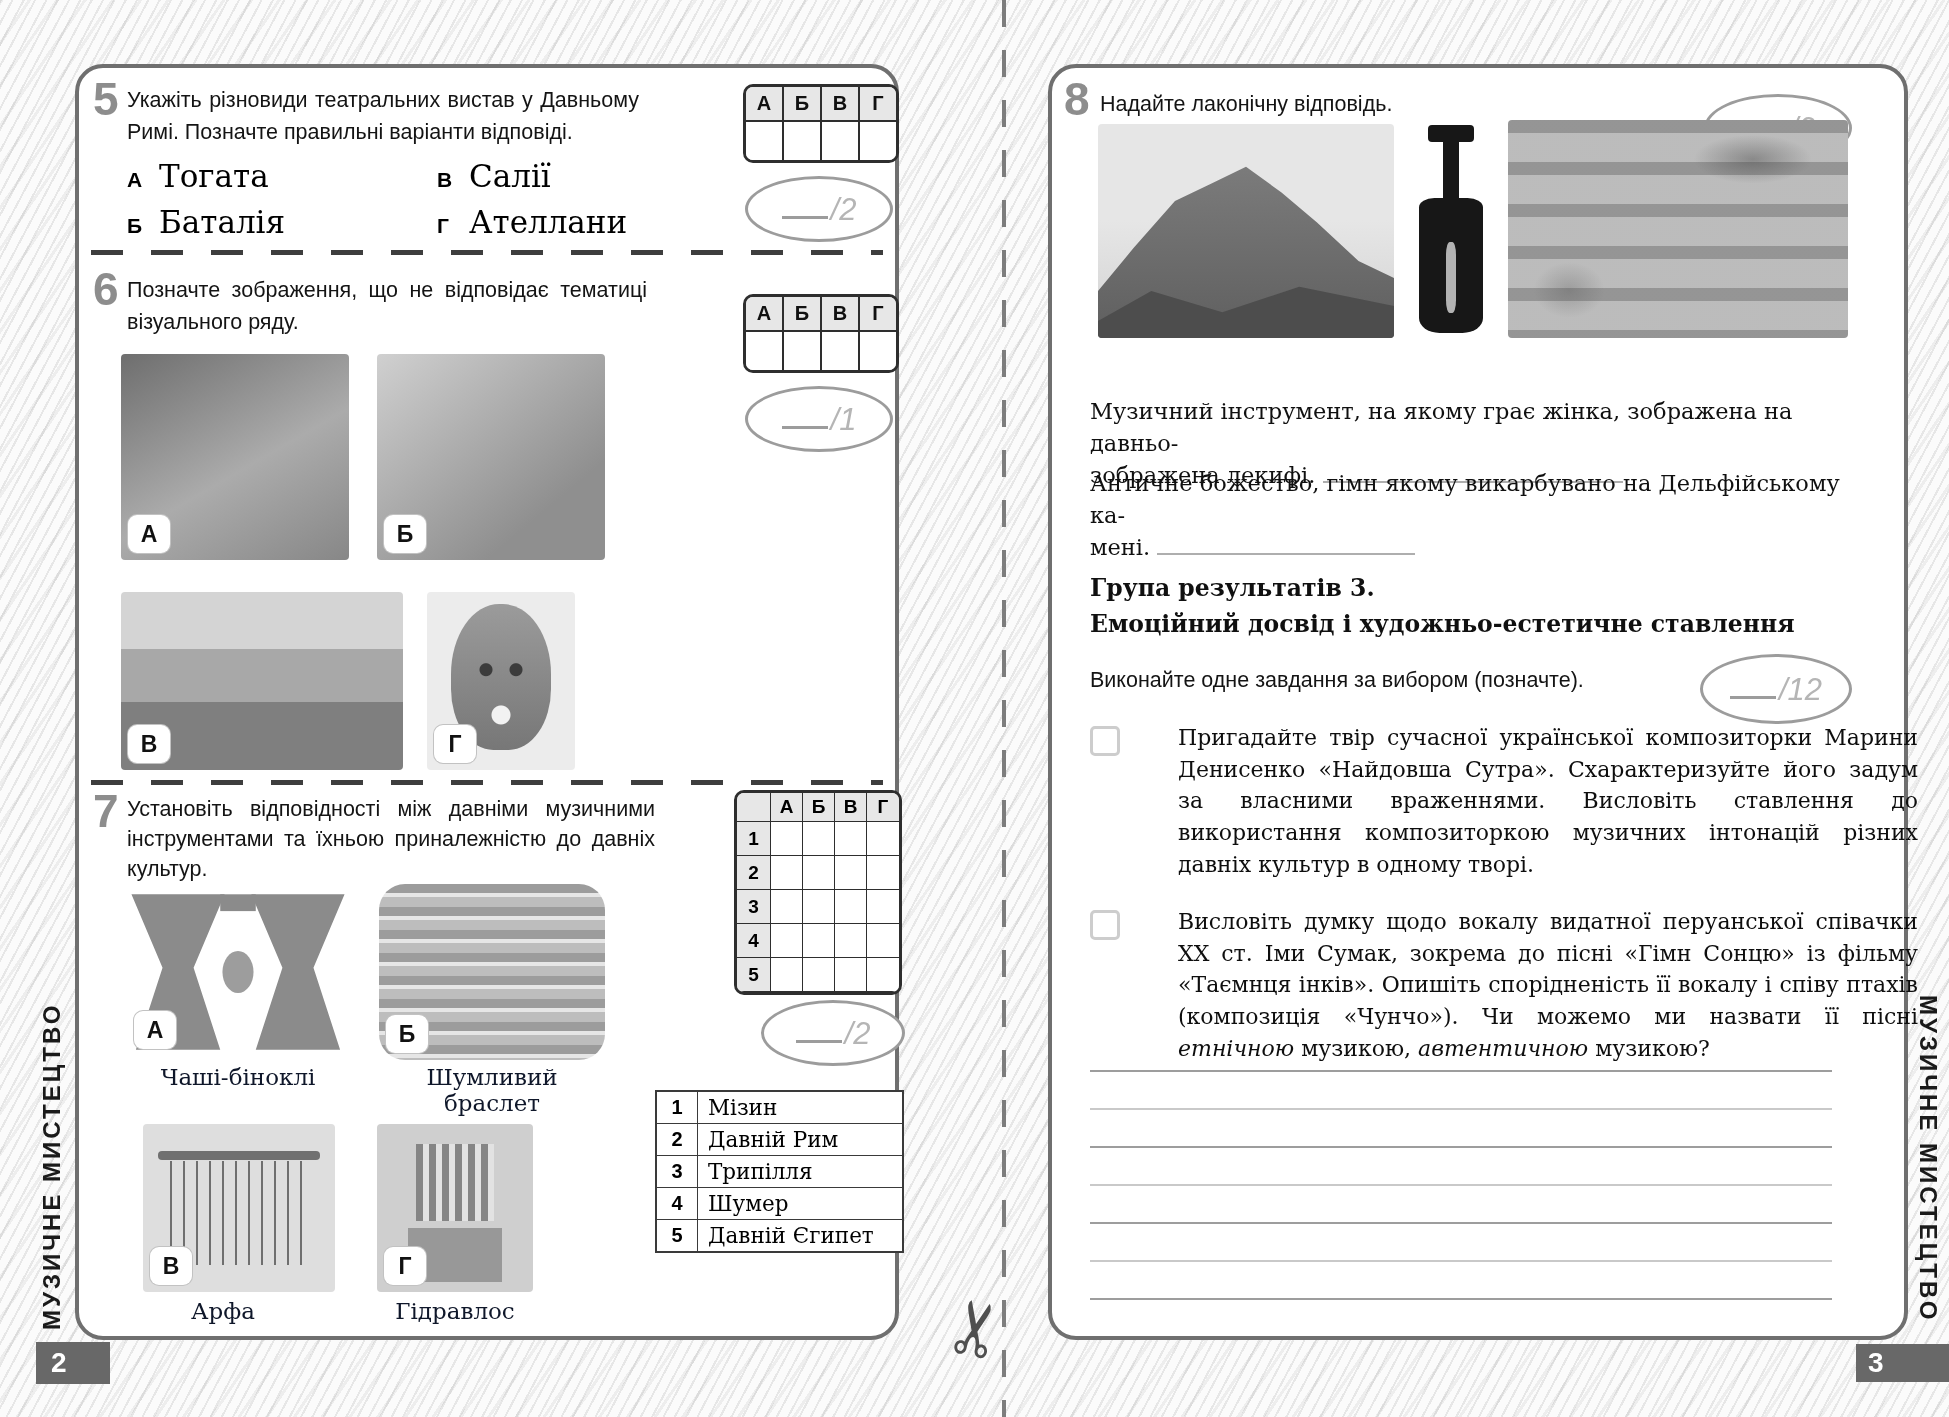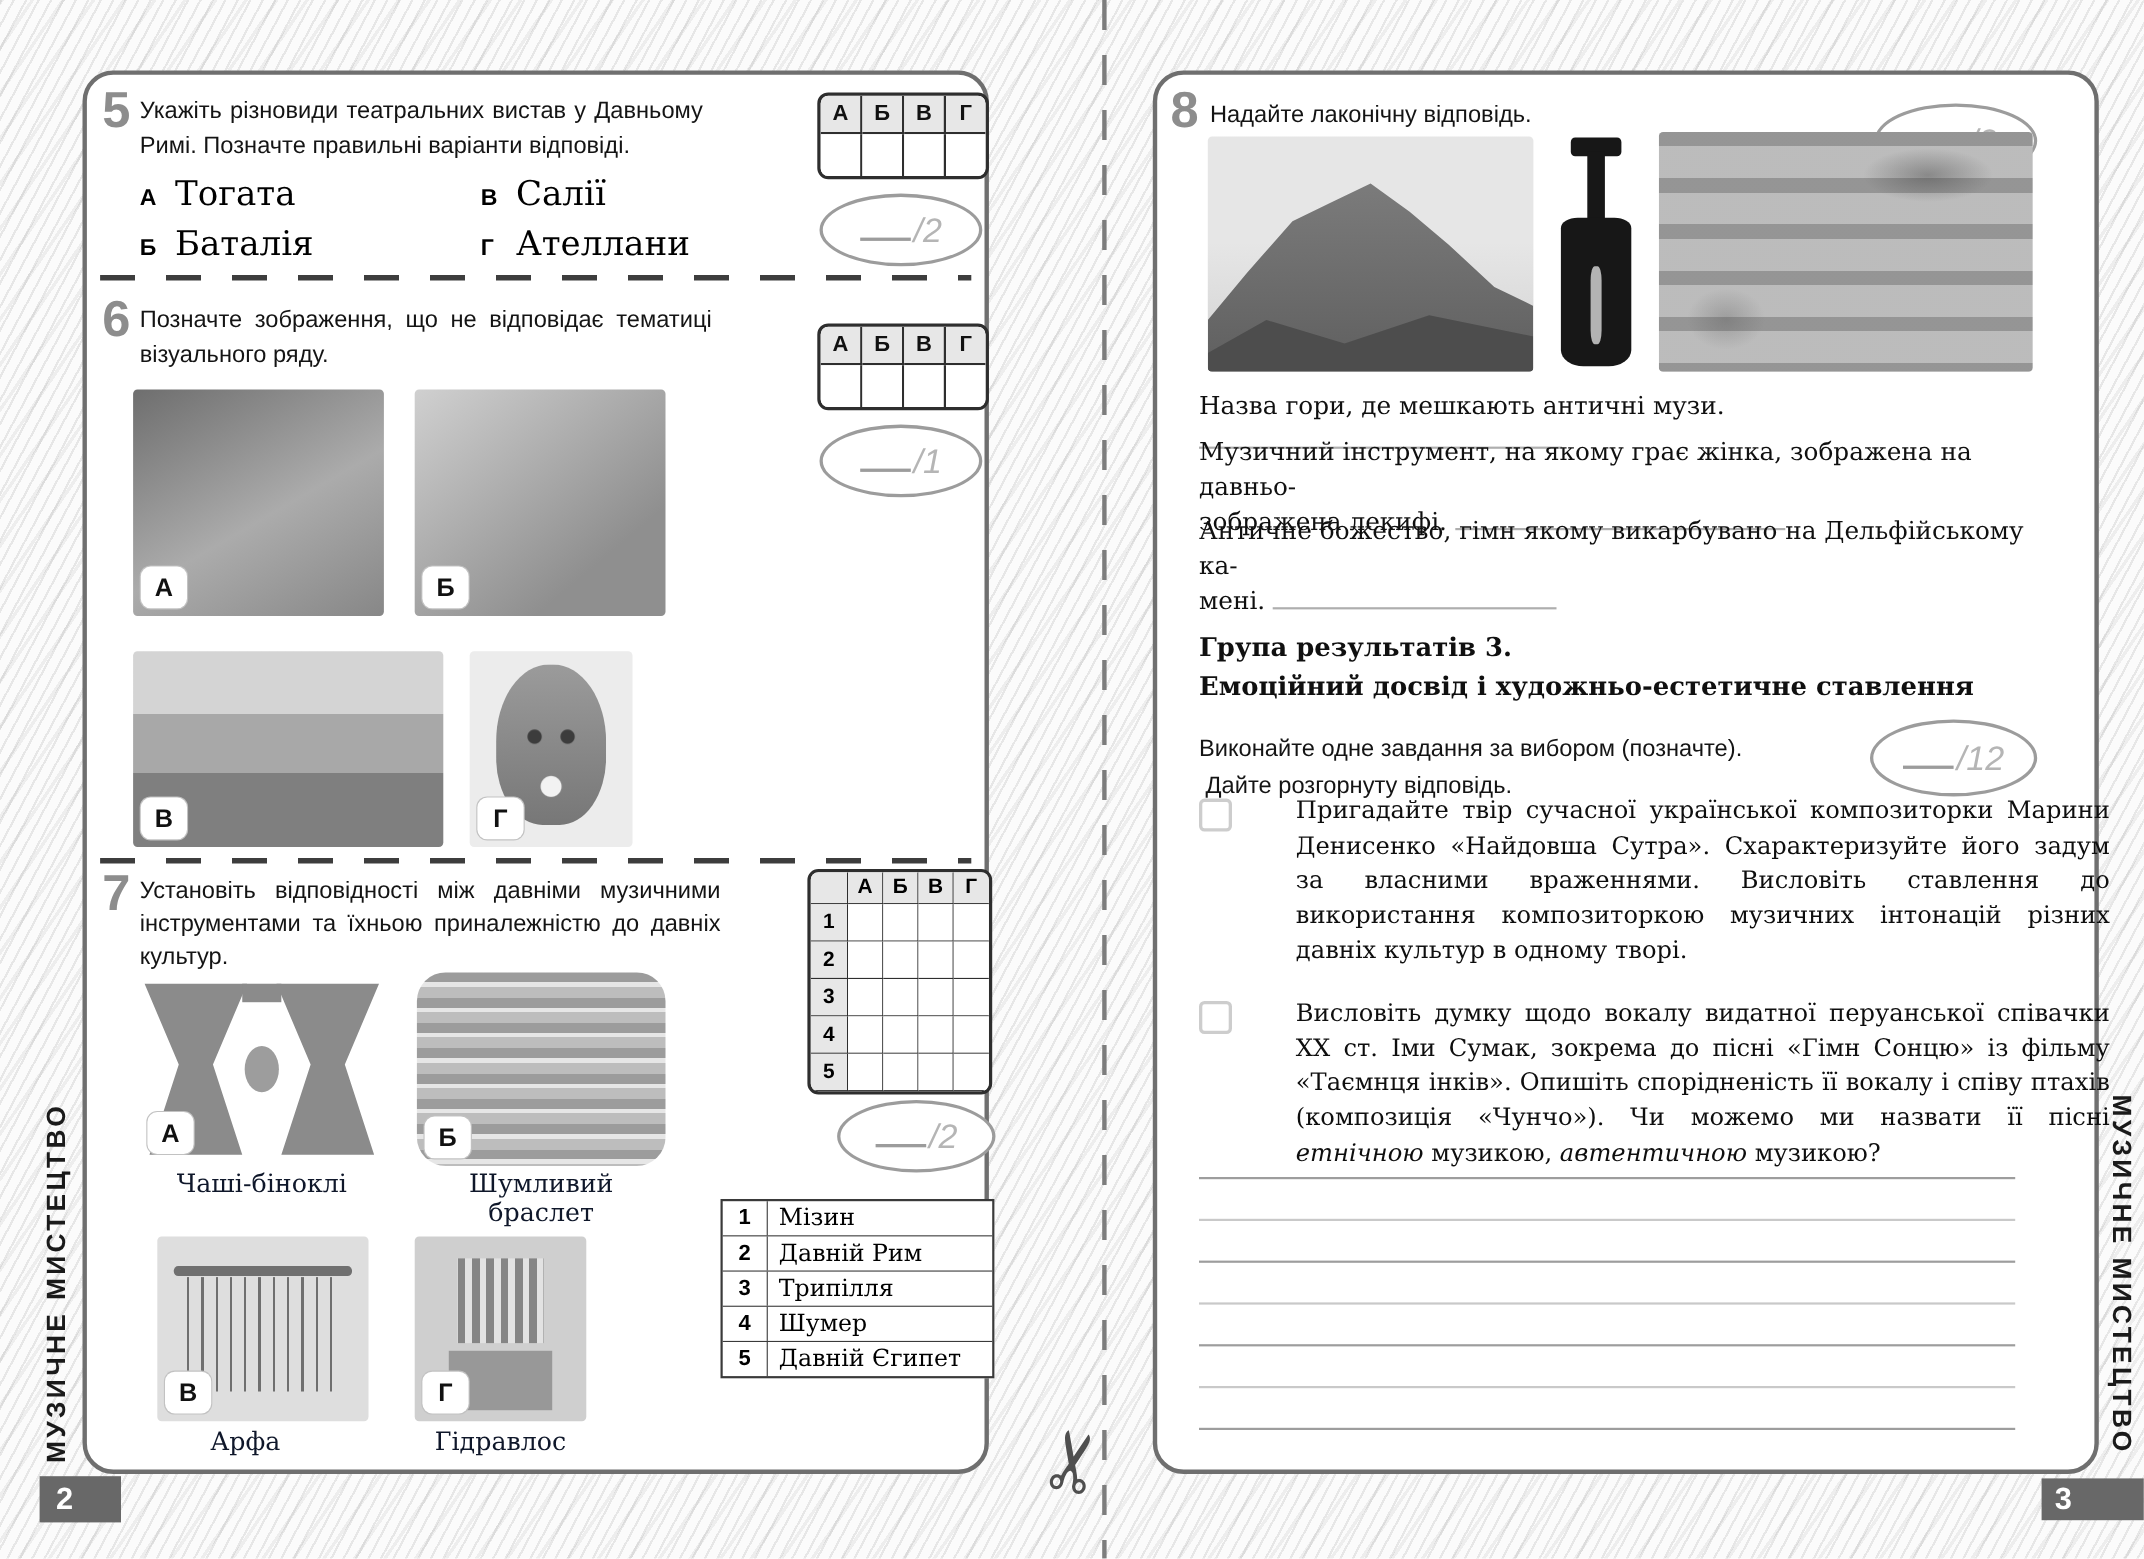--- a/index.html
+++ b/index.html
@@ -322,40 +322,35 @@
       <div class="mtn-hills"></div>
     </div>
     <div class="ph ph-vase" style="left:352px;top:50px;width:94px;height:222px;">
       <div class="vase-mouth"></div>
       <div class="vase-neck"></div>
       <div class="vase-body"></div>
       <div class="vase-figure"></div>
     </div>
     <div class="ph ph-stone" style="left:456px;top:52px;width:340px;height:218px;"></div>
 
-    <div class="prompt serif" style="top:286px;">
-      <span>Назва гори, де мешкають античні музи.</span>
-      <span class="blank" style="width:330px;"></span>
-    </div>
     <div class="prompt serif" style="top:328px;">
       <span>Музичний інструмент, на якому грає жінка, зображена на давньо-</span><br>
       <span>зображена лекифі.</span>
       <span class="blank" style="width:300px;"></span>
     </div>
     <div class="prompt serif" style="top:400px;">
       <span>Античне божество, гімн якому викарбувано на Дельфійському ка-</span><br>
       <span>мені.</span>
       <span class="blank" style="width:258px;"></span>
     </div>
 
     <div class="prompt serif" style="top:504px;font-weight:bold;font-size:23.5px;">Група результатів 3.</div>
     <div class="prompt serif" style="top:540px;font-weight:bold;font-size:23.5px;">Емоційний досвід і художньо-естетичне ставлення</div>
 
     <div class="qtext" style="left:38px;top:596px;width:560px;text-align:left;">Виконайте одне завдання за вибором (позначте).</div>
-    <div class="qtext" style="left:44px;top:630px;width:560px;text-align:left;">Дайте розгорнуту відповідь.</div>
     <div class="oval" style="left:648px;top:586px;width:146px;height:64px;">
       <span class="score-blank"></span>
       <span class="score-denom">/12</span>
     </div>
 
     <div class="chk" style="left:38px;top:658px;"></div>
     <div class="task-text serif" style="top:654px;">
       <span>Пригадайте твір сучасної української композиторки Марини Денисенко «Найдовша Сутра». Схарактеризуйте його задум за власними враженнями. Висловіть ставлення до використання композиторкою музичних інтонацій різних давніх культур в одному творі.</span>
     </div>
 

